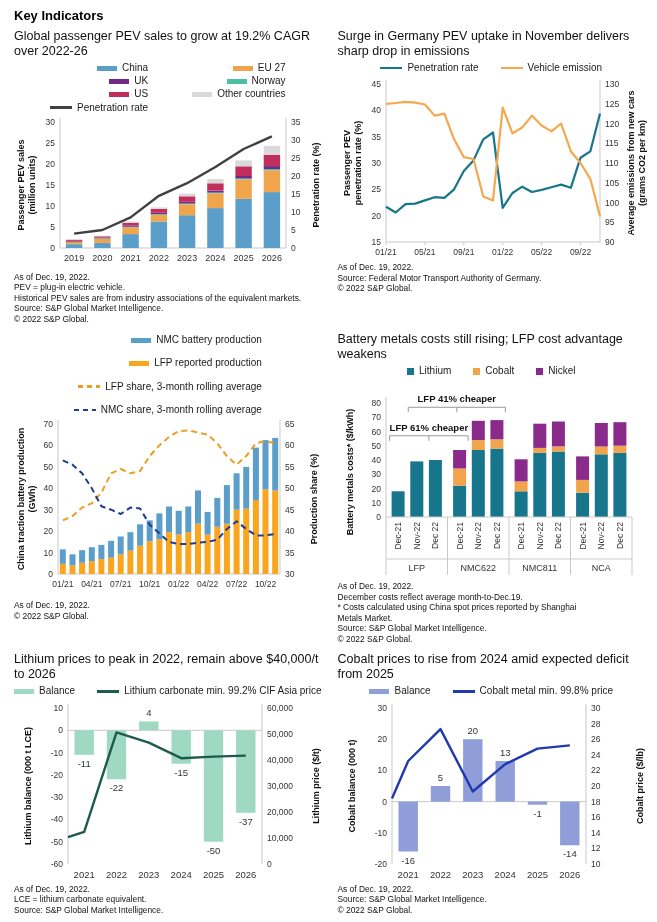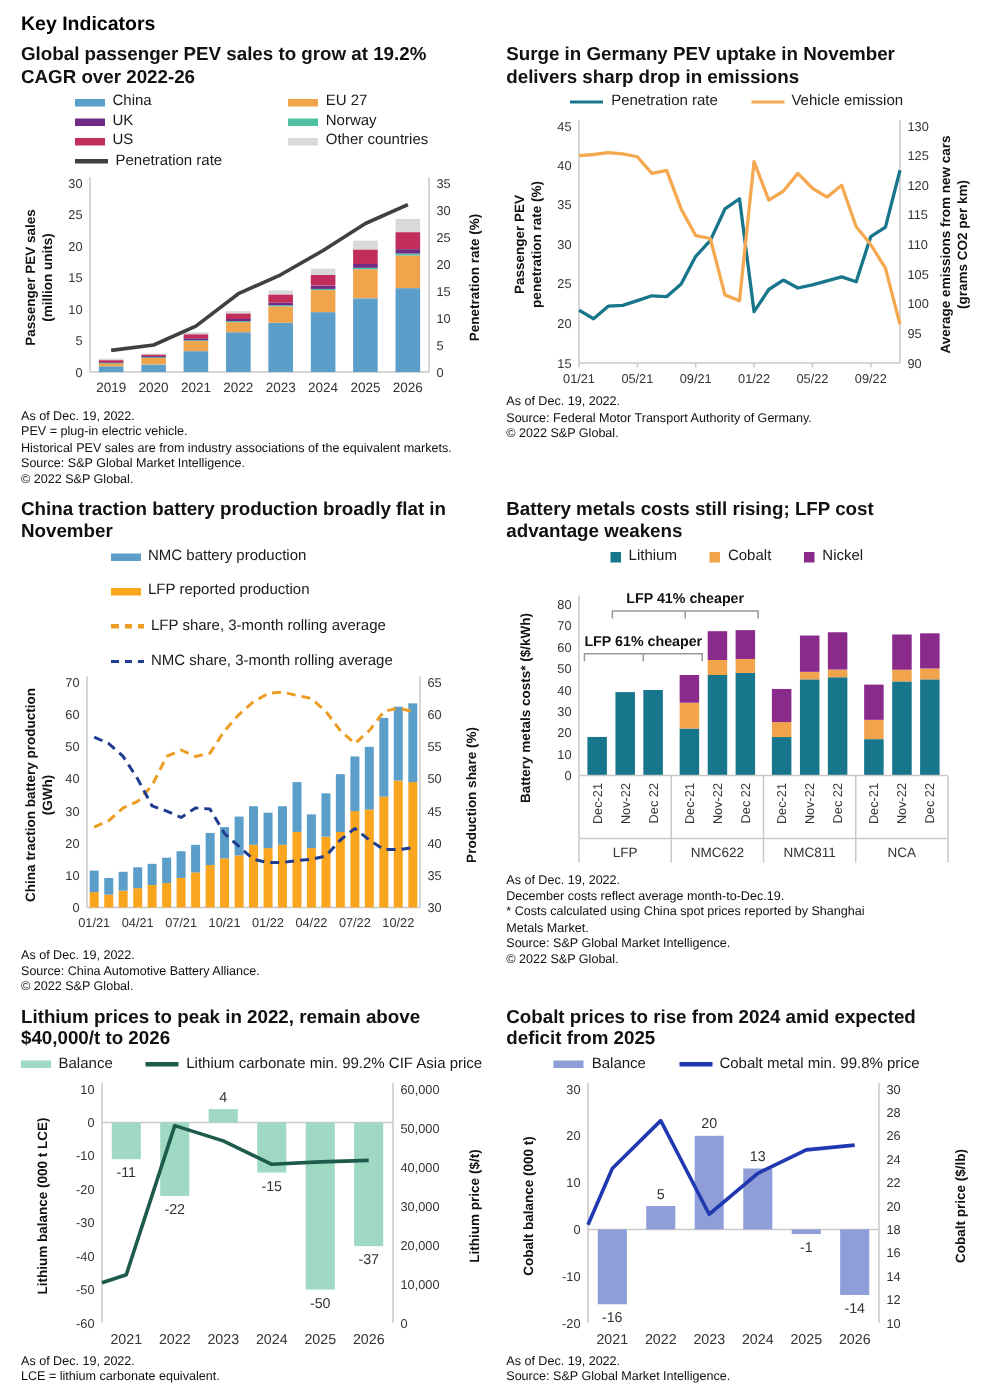--- a/index.html
+++ b/index.html
@@ -1,23 +1,23 @@
 <!DOCTYPE html>
 <html><head>
 <meta charset="utf-8">
 <style>
   html,body{margin:0;padding:0;background:#fff;}
   body{width:657px;font-family:"Liberation Sans",sans-serif;color:#111;}
   .wrap{padding:6px 12px 8px 14px;}
   h1{font-size:13px;margin:2px 0 6px;color:#000;}
   .grid{display:grid;grid-template-columns:1fr 1fr;column-gap:16px;row-gap:8px;}
   .panel{min-width:0;}
-  .title{font-size:12.5px;font-weight:bold;line-height:1.18;color:#111;margin:0 0 3px;min-height:30px;}
+  .title{font-size:12.5px;font-weight:normal;line-height:1.18;color:#111;margin:0 0 3px;min-height:30px;}
   .legend{font-size:10px;color:#1a1a1a;}
-  .legend .li{display:flex;align-items:center;line-height:1.22;white-space:nowrap;}
+  .legend .li{display:flex;align-items:center;line-height:1.22;white-space:nowrap;justify-content:flex-end;}
   .sw{display:inline-block;flex:0 0 auto;margin-right:5px;}
   .sw.bar{width:20px;height:5px;}
   .sw.line{width:22px;height:2.5px;}
   .sw.dashed{width:22px;height:2.5px;}
   .sw.square{width:7px;height:7px;}
   .legend.cols2{display:grid;grid-template-rows:repeat(4,auto);grid-auto-flow:column;column-gap:44px;row-gap:1px;width:fit-content;margin:2px auto 0;}
   .legend.col1{display:grid;grid-auto-flow:row;row-gap:11px;width:fit-content;margin:2px auto 0;}
   .legend.row{display:flex;justify-content:center;gap:22px;margin:3px 0 0;flex-wrap:wrap;}
   .notes{font-size:8.4px;line-height:1.25;color:#111;margin-top:2px;}
   svg{display:block;margin:0 auto;font-family:"Liberation Sans",sans-serif;}
@@ -208,21 +208,20 @@
           <polyline points="48.0,29.8 57.7,29.0 67.5,27.8 77.2,28.6 86.9,30.5 96.6,41.6 106.4,39.6 116.1,65.3 125.8,83.1 135.5,85.0 145.3,122.6 155.0,126.5 164.7,33.7 174.5,59.4 184.2,53.5 193.9,41.6 203.6,51.5 213.4,57.4 223.1,49.5 232.8,77.2 242.5,89.0 252.3,104.8 262.0,142.3" fill="none" stroke="#F4A84F" stroke-width="2.2" stroke-linejoin="round"></polyline>
         </svg>
       <div class="notes">
           <div>As of Dec. 19, 2022.</div>
           <div>Source: Federal Motor Transport Authority of Germany.</div>
           <div>© 2022 S&amp;P Global.</div>
         </div>
     </section>
 
     <section class="panel">
-      <p class="title">China traction battery production broadly flat in November</p>
       <div class="legend col1">
           <span class="li">
             <span class="sw bar" style="background: rgb(91, 158, 201);"></span>
             <span>NMC battery production</span>
           </span>
           <span class="li">
             <span class="sw bar" style="background: rgb(249, 165, 30);"></span>
             <span>LFP reported production</span>
           </span>
           <span class="li">
@@ -310,21 +309,20 @@
           <text x="135.69565217391306" y="171" text-anchor="middle" class="xl">10/21</text>
           <text x="164.6521739130435" y="171" text-anchor="middle" class="xl">01/22</text>
           <text x="193.6086956521739" y="171" text-anchor="middle" class="xl">04/22</text>
           <text x="222.56521739130434" y="171" text-anchor="middle" class="xl">07/22</text>
           <text x="251.52173913043478" y="171" text-anchor="middle" class="xl">10/22</text>
           <polyline points="48.8,104.4 58.5,100.1 68.1,91.6 77.8,87.3 87.4,76.6 97.1,57.3 106.7,53.0 116.4,57.3 126.0,55.1 135.7,40.1 145.3,29.4 155.0,20.9 164.7,15.3 174.3,14.4 184.0,16.6 193.6,18.7 203.3,27.3 212.9,40.1 222.6,48.7 232.2,40.1 241.9,27.3 251.5,25.1 261.2,27.3" fill="none" stroke="#ED9D23" stroke-width="2" stroke-linejoin="round" stroke-dasharray="6 4"></polyline>
           <polyline points="48.8,44.4 58.5,48.7 68.1,57.3 77.8,72.3 87.4,90.3 97.1,93.7 106.7,98.0 116.4,91.6 126.0,92.4 135.7,108.7 145.3,117.3 155.0,125.9 164.7,128.0 174.3,128.0 184.0,126.7 193.6,125.9 203.3,123.7 212.9,113.0 222.6,105.3 232.2,113.0 241.9,119.4 251.5,119.4 261.2,118.1" fill="none" stroke="#1F3D8F" stroke-width="2" stroke-linejoin="round" stroke-dasharray="6 4"></polyline>
         </svg>
       <div class="notes">
           <div>As of Dec. 19, 2022.</div>
-          <div>Source: China Automotive Battery Alliance.</div>
           <div>© 2022 S&amp;P Global.</div>
         </div>
     </section>
 
     <section class="panel">
       <p class="title">Battery metals costs still rising; LFP cost advantage weakens</p>
       <div class="legend row">
           <span class="li">
             <span class="sw square" style="background: rgb(23, 118, 140);"></span>
             <span>Lithium</span>

